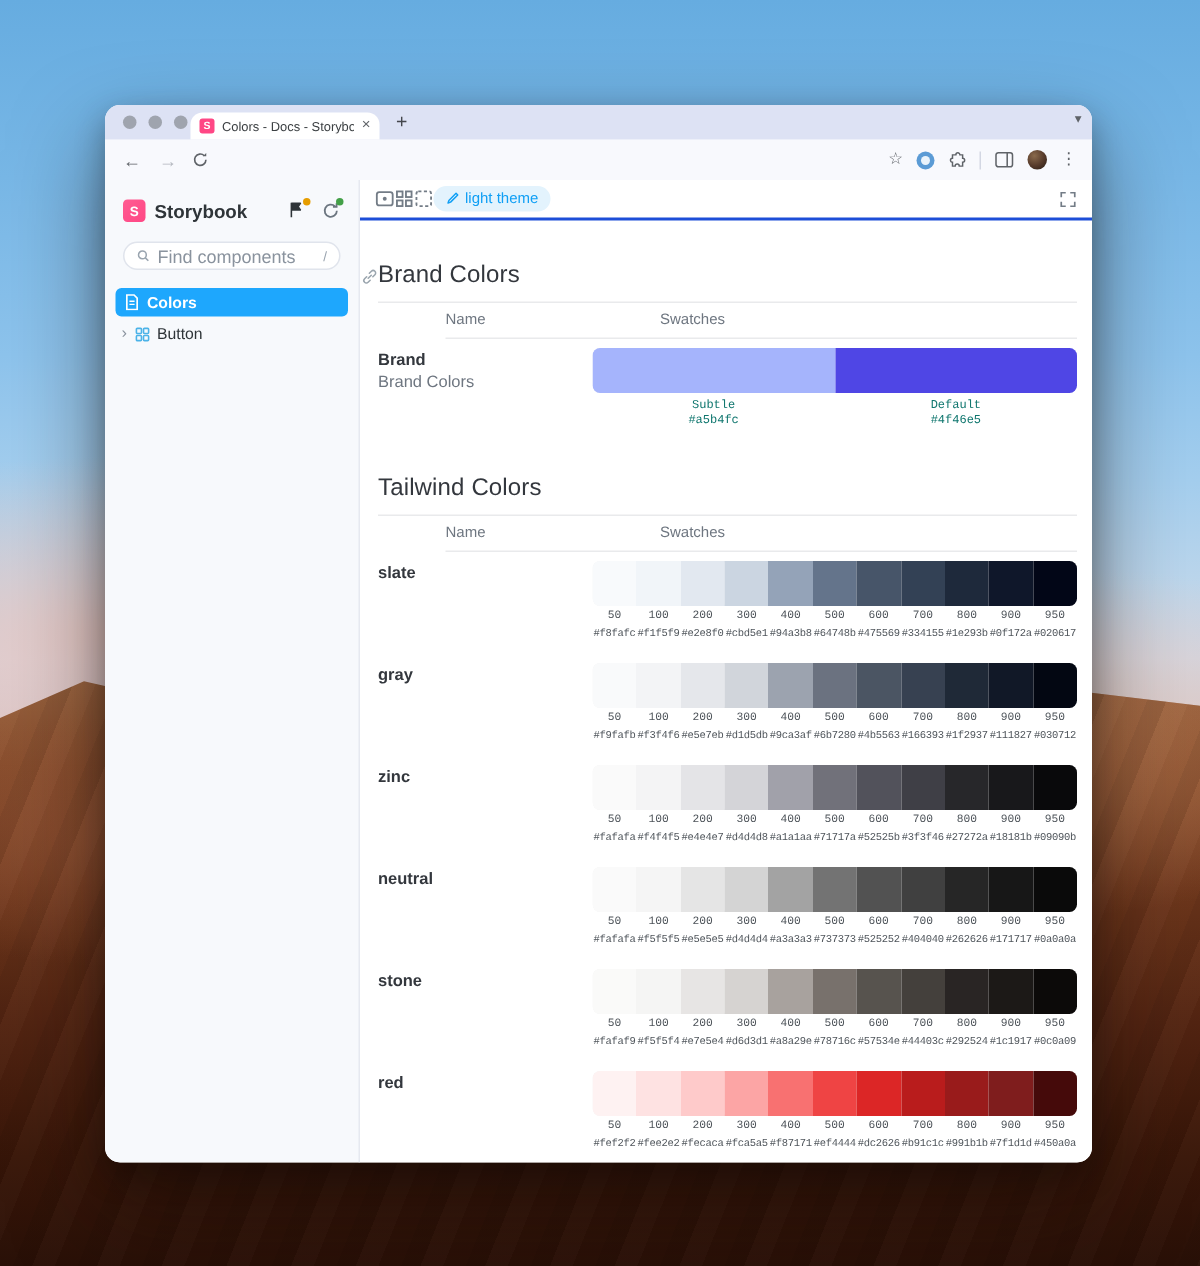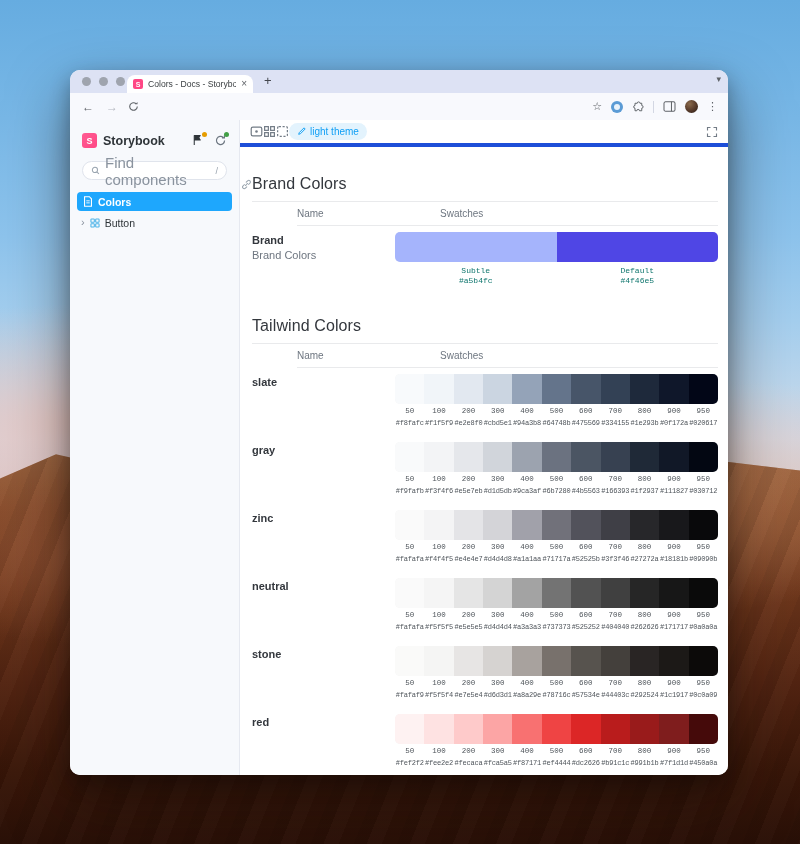--- a/index.html
+++ b/index.html
@@ -58,32 +58,32 @@
   .sb-sidebar{width:170px;background:#f7f9fc;border-right:1px solid #e6e9f0;padding:13px 0 0;}
   .sb-head{display:flex;align-items:center;padding:0 12px;}
   .sb-logo{width:15px;height:15px;border-radius:3px;background:linear-gradient(135deg,#ff5c92,#ff4785);
     color:#fff;font-size:9px;font-weight:bold;display:flex;align-items:center;justify-content:center;}
   .sb-brand{margin-left:6px;font-size:12.5px;font-weight:bold;color:#2e3438;flex:1;}
   .sb-headicons{display:flex;gap:9px;align-items:center;}
   .badge-icon{position:relative;width:13px;height:13px;}
   .badge-dot{position:absolute;right:-2px;top:-2px;width:5px;height:5px;border-radius:50%;}
   .sb-search{margin:13px 12px 0;height:19px;border-radius:16px;background:#fff;border:1px solid #e0e4ec;
     display:flex;align-items:center;gap:5px;padding:0 8px;}
-  .sb-search .ph{flex:1;font-size:15px;color:#8a939e;}
+  .sb-search .ph{flex:1;font-size:12px;color:#8a939e;}
   .sb-search .slash{font-size:9px;color:#9aa4af;}
   .sb-nav{margin-top:12px;padding:0 7px;}
   .sb-item{height:19px;display:flex;align-items:center;gap:5px;border-radius:4px;padding:0 6px;margin-bottom:2px;}
   .sb-item.selected{background:#1ea7fd;color:#fff;}
   .sb-item .lbl{font-size:10.5px;}
   .sb-item.selected .lbl{color:#fff;font-weight:bold;}
   .sb-item .chev{font-size:11px;color:#8a939e;line-height:1;margin-left:-2px;}
   .sb-item.plain .lbl{color:#2e3438;}
 
   .canvas{flex:1;display:flex;flex-direction:column;background:#fff;min-width:0;}
-  .sb-toolbar{height:27px;border-bottom:4px solid #1d4ed8;display:flex;align-items:center;padding:0 10px;justify-content:space-between;}
+  .sb-toolbar{height:27px;border-bottom:2px solid #1d4ed8;display:flex;align-items:center;padding:0 10px;justify-content:space-between;}
   .chip{height:17px;border-radius:16px;background:#e3f3fd;color:#0f9ff5;display:flex;align-items:center;
     gap:4px;padding:0 8px;font-size:10px;}
   .expand{margin-left:auto;}
 
   .docs{flex:1;overflow:hidden;position:relative;padding:28px 10px 0 12px;}
   .anchor{position:absolute;left:1px;top:32px;}
   h2.sb{font-size:16px;font-weight:normal;color:#33373d;margin:0;padding-bottom:8px;border-bottom:1px solid #e9eaec;letter-spacing:.1px;}
   .cols{display:flex;padding:6px 0;border-bottom:1px solid #e9eaec;margin-left:45px;}
   .cols span{font-size:10px;color:#6e7680;}
   .col-name{width:143px;}

